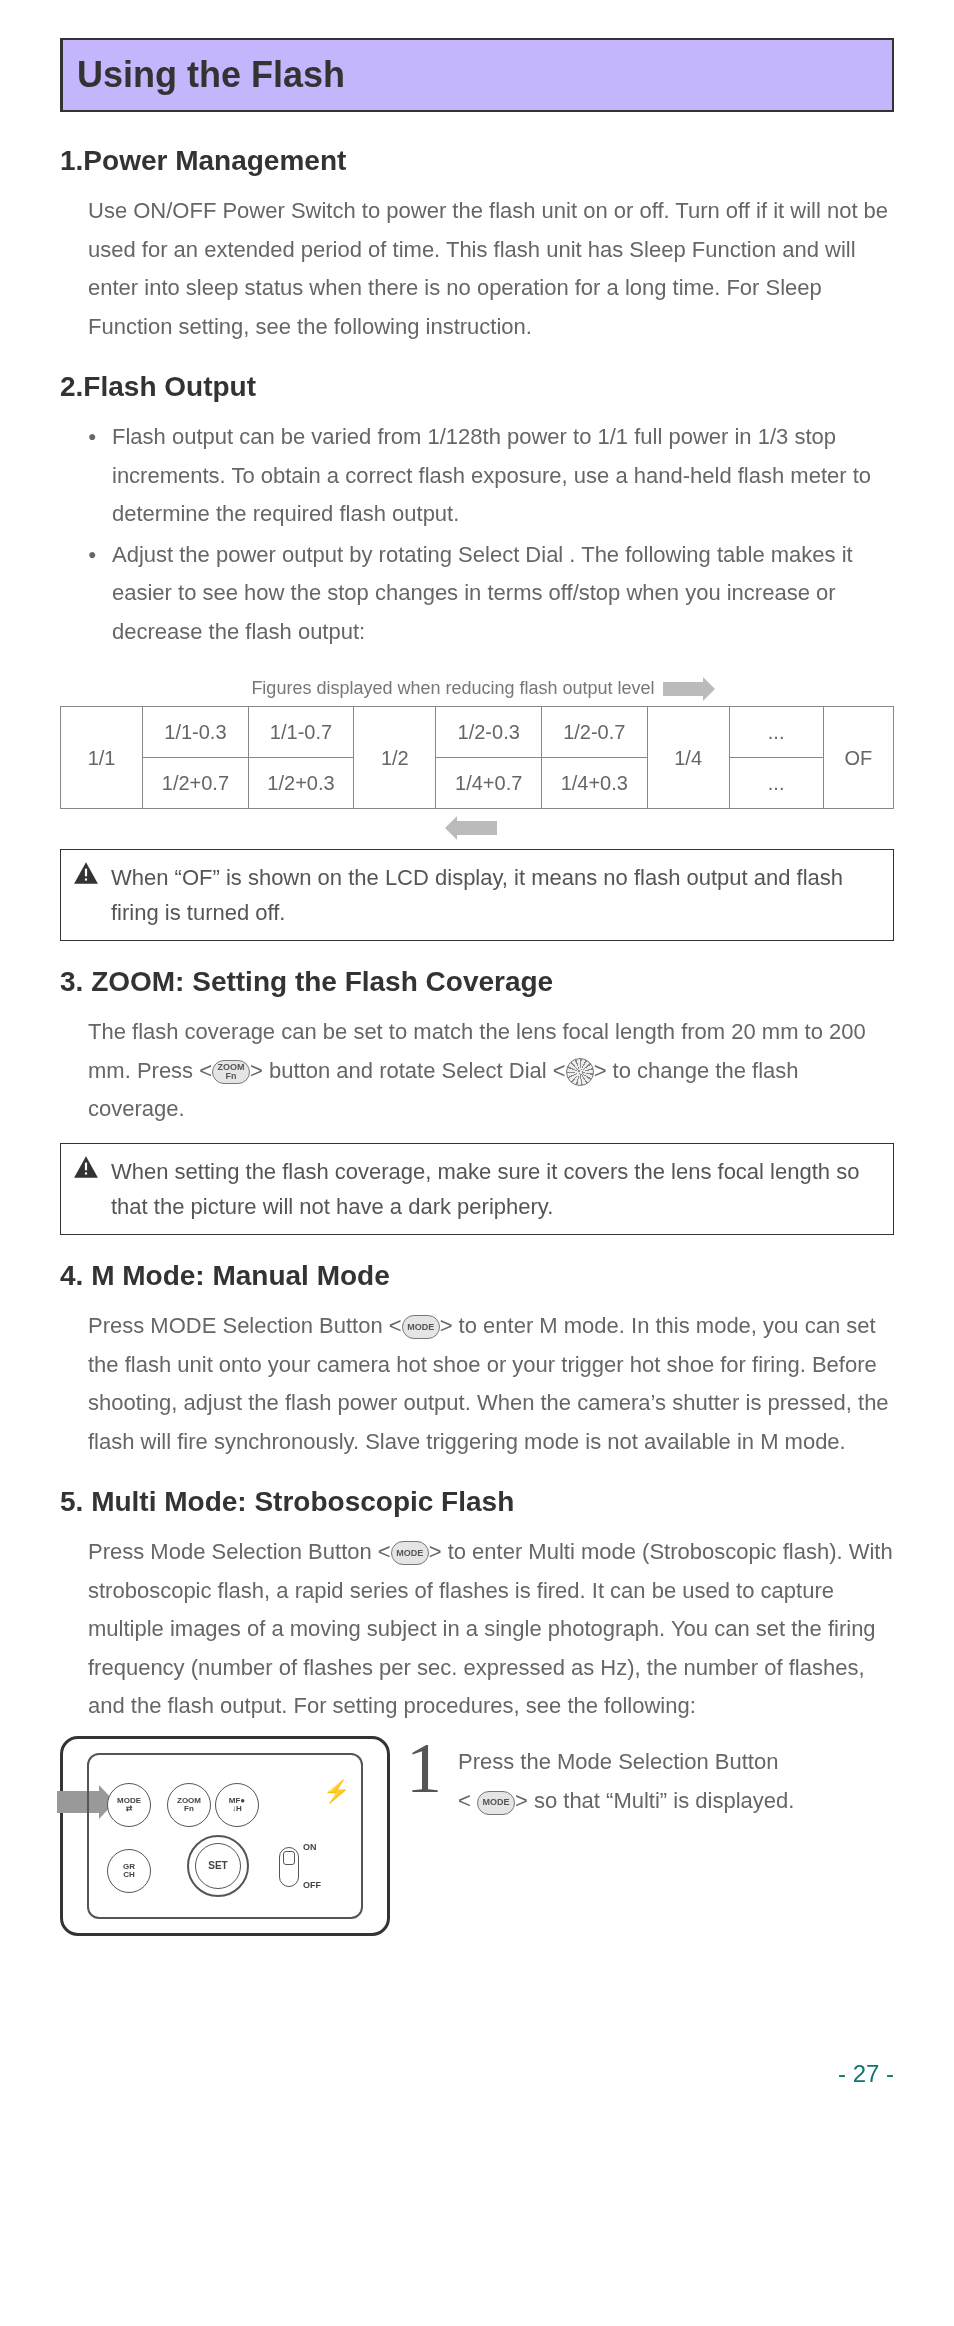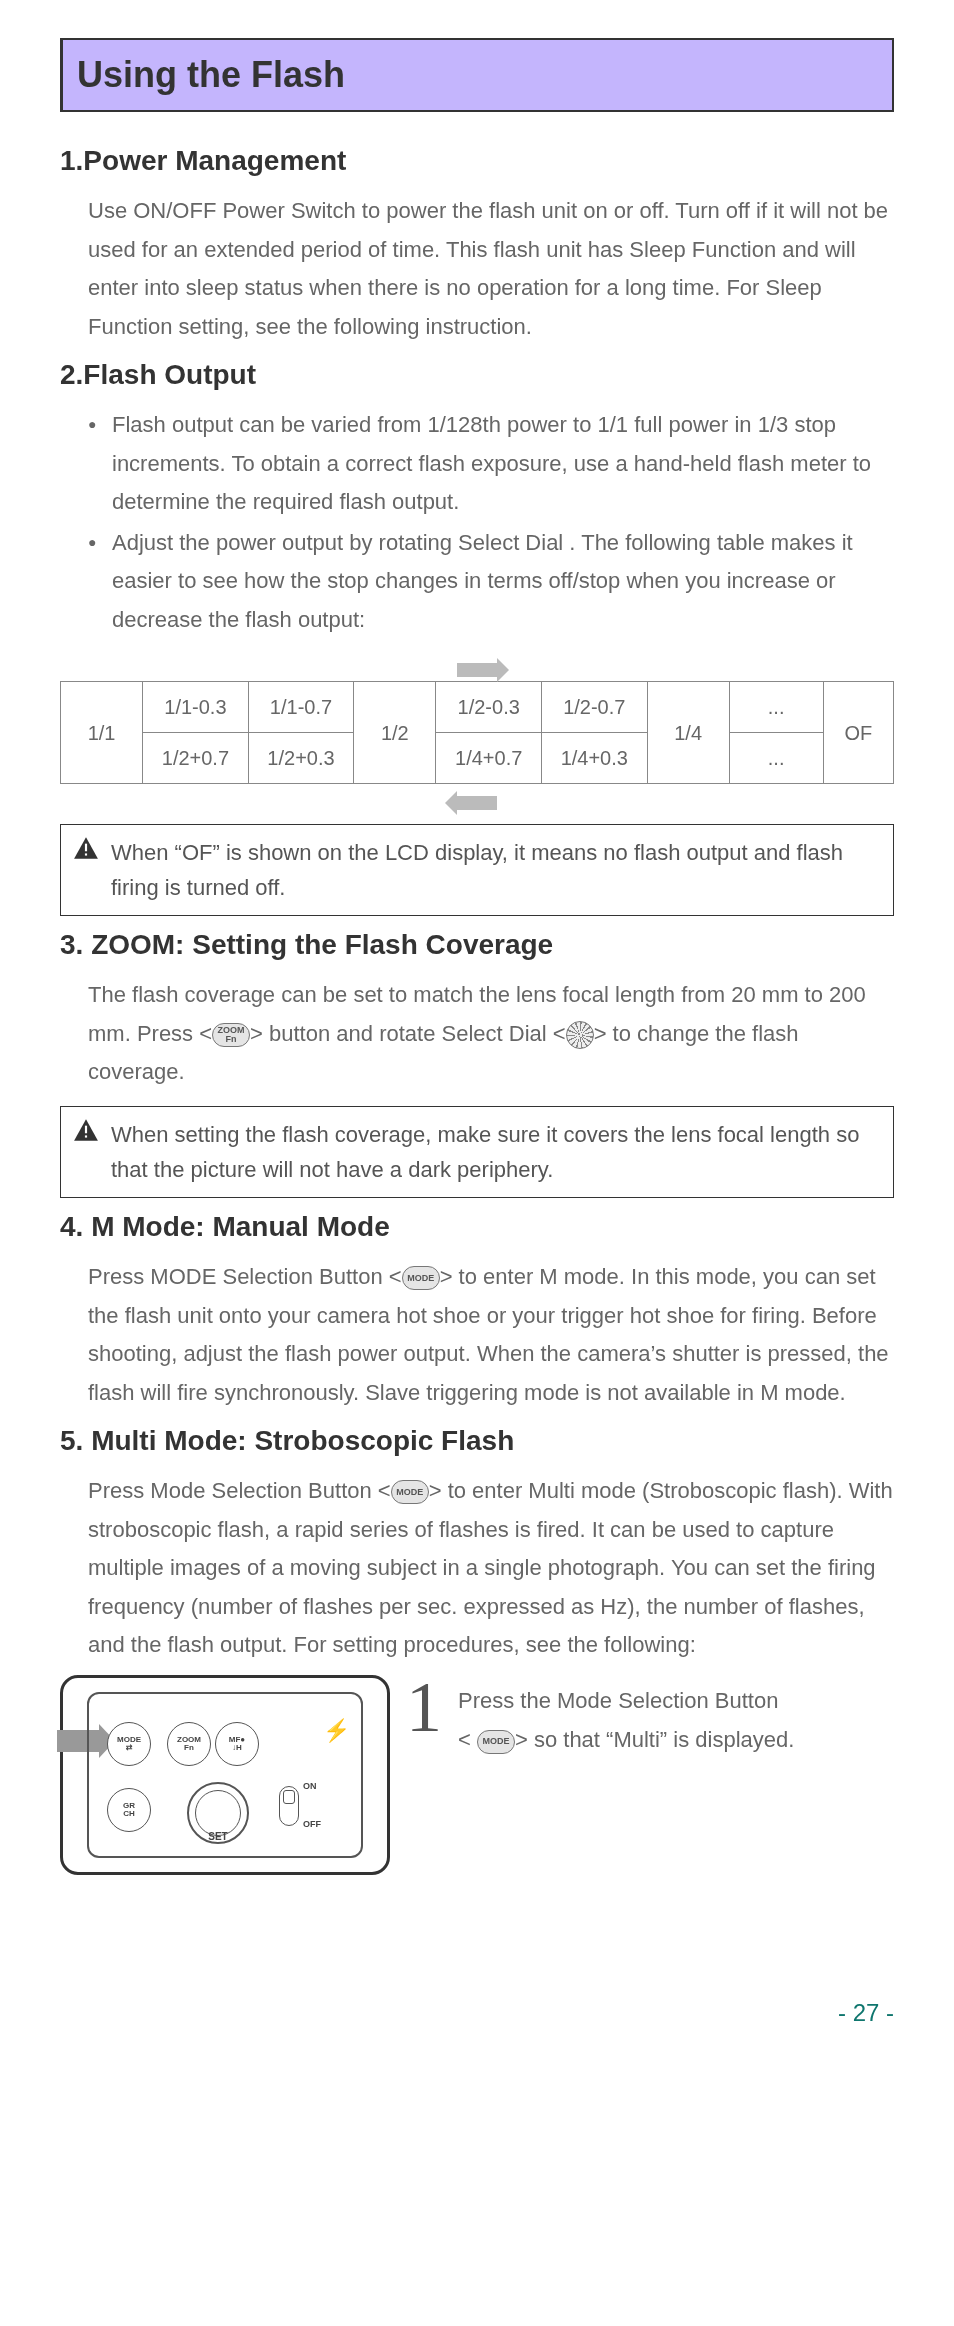--- a/index.html
+++ b/index.html
@@ -21,21 +21,21 @@
   .title-bar h1 {
     font-size: 36px;
     font-weight: bold;
     color: #333;
   }
   h2.section-h {
     font-size: 28px;
     font-weight: bold;
     color: #333;
     margin-bottom: 10px;
-    margin-top: 8px;
+    margin-top: 20px;
   }
   .body-text {
     font-size: 22px;
     color: #666;
     padding-left: 28px;
     line-height: 1.75;
     margin-bottom: 8px;
   }
   ul.bullets {
     list-style: none;
@@ -169,21 +169,21 @@
     position:absolute;
     left:24px; right:24px; top:14px; bottom:14px;
     border:2px solid #555;
     border-radius:12px;
   }
   .db { position:absolute; border:1.5px solid #555; border-radius:50%; display:flex; align-items:center; justify-content:center; font-size:8px; font-weight:bold; color:#444; background:#fff; flex-direction:column; line-height:1; }
   .db.b1 { left:44px; top:44px; width:44px; height:44px; }
   .db.b2 { left:104px; top:44px; width:44px; height:44px; }
   .db.b3 { left:152px; top:44px; width:44px; height:44px; }
   .db.b4 { left:44px; top:110px; width:44px; height:44px; }
-  .db.b5 { left:124px; top:104px; width:62px; height:62px; border-width:2px;justify-content:flex-end; }
+  .db.b5 { left:124px; top:96px; width:62px; height:62px; border-width:2px; }
   .db.b5::before { content:""; position:absolute; inset:6px; border:1.5px solid #555; border-radius:50%; }
   .db.b5 span { z-index:1; font-size:10px; }
   .sw { position:absolute; left:216px; top:100px; width:48px; height:50px; }
   .sw .track{ position:absolute; left:0; top:8px; width:20px; height:40px; border:1.5px solid #555; border-radius:10px; }
   .sw .knob{ position:absolute; left:4px; top:12px; width:12px; height:14px; background:#fff; border:1px solid #555; border-radius:3px;}
   .sw-lbl{ position:absolute; font-size:9px; font-weight:bold; color:#444;}
   .bolt { position:absolute; right:36px; top:36px; font-size:22px; color:#333;}
   .point-arrow {
     position:absolute;
     left:-6px; top:52px;
@@ -227,20 +227,21 @@
 <h2 class="section-h">1.Power Management</h2>
 <p class="body-text">Use ON/OFF Power Switch to power the flash unit on or off. Turn off if it will not be used for an extended period of time. This flash unit has Sleep Function and will enter into sleep status when there is no operation for a long time. For Sleep Function setting, see the following instruction.</p>
 
 <h2 class="section-h">2.Flash Output</h2>
 <ul class="bullets">
   <li>Flash output can be varied from 1/128th power to 1/1 full power in 1/3 stop increments. To obtain a correct flash exposure, use a hand-held flash meter to determine the required flash output.</li>
   <li>Adjust the power output by rotating Select Dial . The following table makes it easier to see how the stop changes in terms off/stop when you increase or decrease the flash output:</li>
 </ul>
 
 <div class="table-caption">
+  <span>Figures displayed when reducing flash output level</span>
   <span class="arrow-r"></span>
 </div>
 
 <table class="output-table">
   <tbody>
       <tr>
     <td rowspan="2" style="width:70px">1/1</td>
     <td style="width:90px">1/1-0.3</td>
     <td style="width:90px">1/1-0.7</td>
     <td rowspan="2" style="width:70px">1/2</td>

